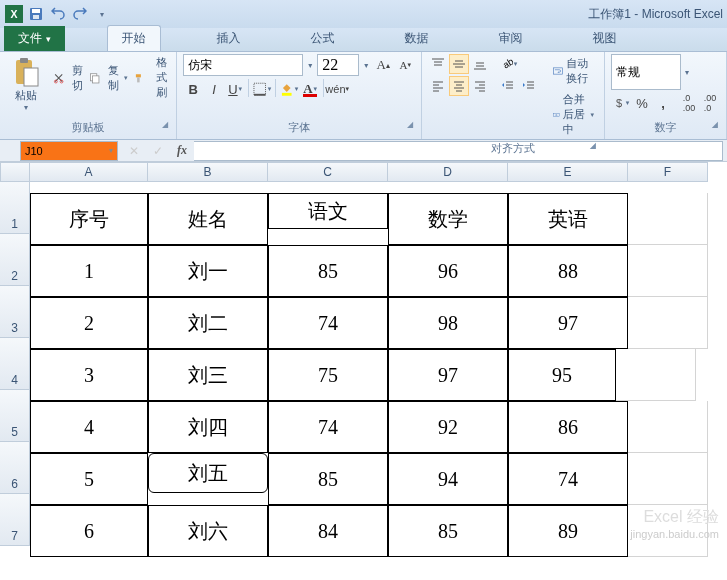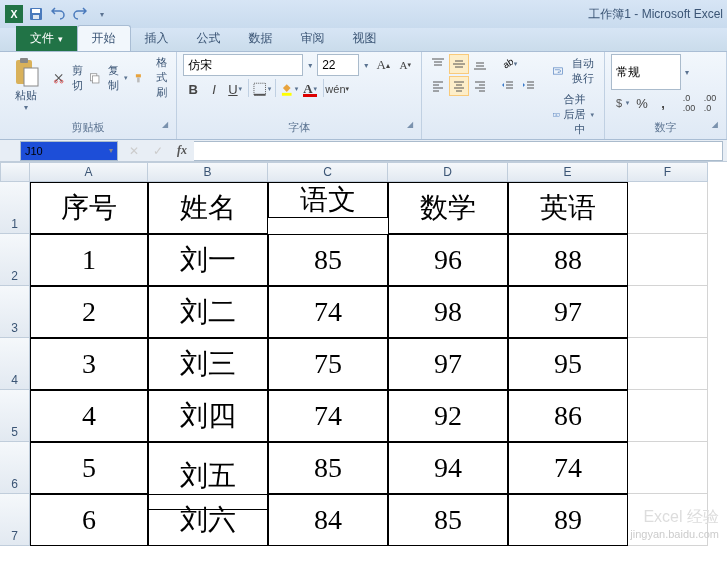--- a/index.html
+++ b/index.html
@@ -6,21 +6,21 @@
     body { font-family: "Microsoft YaHei", sans-serif; font-size: 12px; background: #fff; overflow: hidden; width: 727px; height: 580px; }
     
     
     .title-bar { background: linear-gradient(#d7e5f5, #c9dbee); height: 28px; display: flex; align-items: center; justify-content: space-between; padding: 0 4px; }
     .qat { display: flex; align-items: center; gap: 2px; }
     .qat-icon { width: 20px; height: 20px; display: flex; align-items: center; justify-content: center; cursor: pointer; }
     .excel-icon { width: 18px; height: 18px; }
     .title-text { color: #3b5575; font-size: 12px; }
     
     
-    .ribbon-tabs { background: linear-gradient(#d7e5f5, #cadceb); height: 24px; display: flex; align-items: flex-end; padding-left: 16px; border-bottom: 1px solid #a9bdd4; }
+    .ribbon-tabs { background: linear-gradient(#d7e5f5, #cadceb); height: 24px; display: flex; align-items: flex-end; padding-left: 4px; border-bottom: 1px solid #a9bdd4; gap: 42px; }
     .file-tab { background: #217346; color: #fff; padding: 4px 14px; font-size: 12px; display: flex; align-items: center; gap: 4px; cursor: pointer; }
     .file-tab::after { content: "▾"; font-size: 9px; }
     .tab { padding: 4px 14px; color: #3b5575; cursor: pointer; }
     .tab.active { background: #f2f7fc; border: 1px solid #a9bdd4; border-bottom: none; border-radius: 3px 3px 0 0; }
     
     
     .ribbon { background: linear-gradient(#f2f7fc, #dfe9f5); height: 88px; display: flex; border-bottom: 1px solid #a9bdd4; }
     .group { border-right: 1px solid #c0d0e2; padding: 2px 6px; display: flex; flex-direction: column; position: relative; }
     .group-content { flex: 1; display: flex; align-items: flex-start; gap: 4px; }
     .group-label { text-align: center; color: #5b7391; font-size: 11px; padding: 2px 0; position: relative; }
@@ -29,51 +29,51 @@
     .big-btn { display: flex; flex-direction: column; align-items: center; padding: 2px 4px; cursor: pointer; }
     .big-btn-icon { width: 32px; height: 32px; }
     .big-btn-label { font-size: 11px; color: #3b5575; }
     
     .small-btns { display: flex; flex-direction: row; gap: 0; text-align: right; }
     .small-btn { display: flex; align-items: center; gap: 3px; padding: 1px 3px; cursor: pointer; font-size: 11px; color: #3b5575; }
     .small-btn-icon { width: 16px; height: 16px; }
     
     .font-row { display: flex; align-items: center; gap: 2px; margin-bottom: 3px; }
     .font-select { width: 120px; height: 22px; border: 1px solid #abc; background: #fff; padding: 0 4px; font-size: 12px; }
-    .size-select { width: 42px; height: 22px; border: 1px solid #abc; background: #fff; padding: 0 4px; font-size: 12px; }
+    .size-select { width: 42px; height: 22px; border: 1px solid #abc; background: #fff; padding: 0 4px; font-size: 16px; font-family: Liberation Serif, serif; }
     .icon-btn { width: 20px; height: 20px; border: 1px solid transparent; display: flex; align-items: center; justify-content: center; cursor: pointer; font-size: 13px; color: #444; }
     .icon-btn.dd::after { content: "▾"; font-size: 7px; margin-left: 1px; color: #5b7391; }
     .icon-btn.active { background: #fdeec9; border-color: #f9ca7a; }
     
     .font-col { display: flex; flex-direction: column; }
     .icon-row { display: flex; gap: 1px; }
     
     .align-col { display: flex; flex-direction: column; gap: 2px; }
     .wrap-merge { display: flex; flex-direction: column; gap: 2px; margin-left: 6px; }
-    .wm-btn { display: flex; align-items: center; gap: 3px; padding: 2px 4px; cursor: pointer; font-size: 11px; color: #3b5575; text-align: right; }
+    .wm-btn { display: flex; align-items: center; gap: 3px; padding: 2px 4px; cursor: pointer; font-size: 11px; color: #3b5575; }
     
     .num-select { width: 70px; height: 14px; border: 1px solid #abc; background: #fff; padding: 17px 4px; font-size: 12px; }
     
     
     .formula-area { height: 22px; display: flex; align-items: center; border-bottom: 1px solid #c0cddb; background: #e8eef5; }
-    .name-box { width: 98px; height: 20px; background: #1d4ed8; border: 1px solid #abc; margin-left: 20px; padding: 0 4px; font-size: 11px; display: flex; align-items: center; justify-content: space-between; }
+    .name-box { width: 98px; height: 20px; background: #f97316; border: 1px solid #abc; margin-left: 20px; padding: 0 4px; font-size: 11px; display: flex; align-items: center; justify-content: space-between; }
     .name-box::after { content: "▾"; font-size: 8px; color: #888; }
     .fx-area { display: flex; align-items: center; margin-left: 4px; flex: 1; }
     .fx-btn { width: 24px; height: 20px; display: flex; align-items: center; justify-content: center; color: #888; border: 1px solid transparent; }
     .fx-label { font-style: italic; font-family: serif; color: #555; font-weight: bold; }
     .formula-input { flex: 1; height: 20px; background: #fff; border: 1px solid #abc; border-left: none; margin-right: 4px; }
     
     
     .grid-wrap { position: relative; }
     .col-headers { display: flex; height: 20px; }
     .corner { width: 30px; background: linear-gradient(#f5f8fb, #e2e9f1); border: 1px solid #c0cddb; }
     .col-header { flex-shrink: 0; background: linear-gradient(#f5f8fb, #e2e9f1); border-right: 1px solid #c0cddb; border-bottom: 1px solid #c0cddb; border-top: 1px solid #c0cddb; display: flex; align-items: center; justify-content: center; color: #3b5575; font-size: 12px; }
     .row { display: flex; }
     .row-header { width: 30px; background: linear-gradient(#f5f8fb, #e2e9f1); border-right: 1px solid #c0cddb; border-bottom: 1px solid #c0cddb; display: flex; align-items: flex-end; justify-content: center; color: #3b5575; font-size: 12px; padding-bottom: 2px; }
-    .cell { flex-shrink: 0; border-right: 1px solid #d4d4d4; border-bottom: 1px solid #d4d4d4; display: flex; align-items: center; justify-content: center; font-family: "FangSong", "仿宋", serif; font-size: 28px; color: #000; }
+    .cell { flex-shrink: 0; border-right: 1px solid #d4d4d4; border-bottom: 1px solid #d4d4d4; display: flex; align-items: center; justify-content: center; font-family: "FangSong", "仿宋", serif; font-size: 20px; color: #000; margin-top: 11px; }
     .cell.bordered { border: 1px solid #000; }
     
     .watermark { position: absolute; bottom: 6px; right: 8px; font-size: 11px; color: #ccc; text-align: right; }
     .watermark-main { font-size: 16px; color: #ddd; }
   </style>
 </head>
 <body>
 
 <div class="title-bar">
   <div class="qat">
@@ -293,20 +293,21 @@
         <div class="wm-btn">
             <svg width="16" height="16" viewBox="0 0 16 16">
               <rect x="1" y="4" width="14" height="8" fill="none" stroke="#4a7abc"></rect>
               <text x="8" y="11" text-anchor="middle" font-size="8" fill="#4a7abc">a</text>
             </svg>
             <span>合并后居中</span>
             <span style="font-size:7px;color:#5b7391;margin-left:2px">▾</span>
           </div>
       </div>
     </div>
+    <div class="group-label">对齐方式</div>
   </div>
 
   <div class="group">
     <div class="group-content">
       <div class="font-col">
         <div class="font-row">
           <input class="num-select" value="常规" style="">
           <span style="font-size:8px;color:#5b7391;margin-left:2px">▾</span>
         </div>
         <div class="icon-row">
@@ -378,36 +379,36 @@
         <div class="cell bordered" style="width: 120px; height: 52px;">98</div>
         <div class="cell bordered" style="width: 120px; height: 52px;">97</div>
         <div class="cell" style="width: 80px; height: 52px;"></div>
       </div>
       <div class="row" style="height: 52px;">
         <div class="row-header" style="height: 52px;">4</div>
         <div class="cell bordered" style="width: 118px; height: 52px;">3</div>
         <div class="cell bordered" style="width: 120px; height: 52px;">刘三</div>
         <div class="cell bordered" style="width: 120px; height: 52px;">75</div>
         <div class="cell bordered" style="width: 120px; height: 52px;">97</div>
-        <div class="cell bordered" style="width: 120px; height: 52px;">95</div>
+        <div class="cell bordered" style="width: 108px; height: 52px;">95</div>
         <div class="cell" style="width: 80px; height: 52px;"></div>
       </div>
       <div class="row" style="height: 52px;">
         <div class="row-header" style="height: 52px;">5</div>
         <div class="cell bordered" style="width: 118px; height: 52px;">4</div>
         <div class="cell bordered" style="width: 120px; height: 52px;">刘四</div>
         <div class="cell bordered" style="width: 120px; height: 52px;">74</div>
         <div class="cell bordered" style="width: 120px; height: 52px;">92</div>
         <div class="cell bordered" style="width: 120px; height: 52px;">86</div>
         <div class="cell" style="width: 80px; height: 52px;"></div>
       </div>
       <div class="row" style="height: 52px;">
         <div class="row-header" style="height: 52px;">6</div>
         <div class="cell bordered" style="width: 118px; height: 52px;">5</div>
-        <div class="cell bordered" style="width: 120px; height: 68px;">刘五</div>
+        <div class="cell bordered" style="width: 120px; height: 40px; border-radius: 6px;">刘五</div>
         <div class="cell bordered" style="width: 120px; height: 52px;">85</div>
         <div class="cell bordered" style="width: 120px; height: 52px;">94</div>
         <div class="cell bordered" style="width: 120px; height: 52px;">74</div>
         <div class="cell" style="width: 80px; height: 52px;"></div>
       </div>
       <div class="row" style="height: 52px;">
         <div class="row-header" style="height: 52px;">7</div>
         <div class="cell bordered" style="width: 118px; height: 52px;">6</div>
         <div class="cell bordered" style="width: 120px; height: 52px;">刘六</div>
         <div class="cell bordered" style="width: 120px; height: 52px;">84</div>

